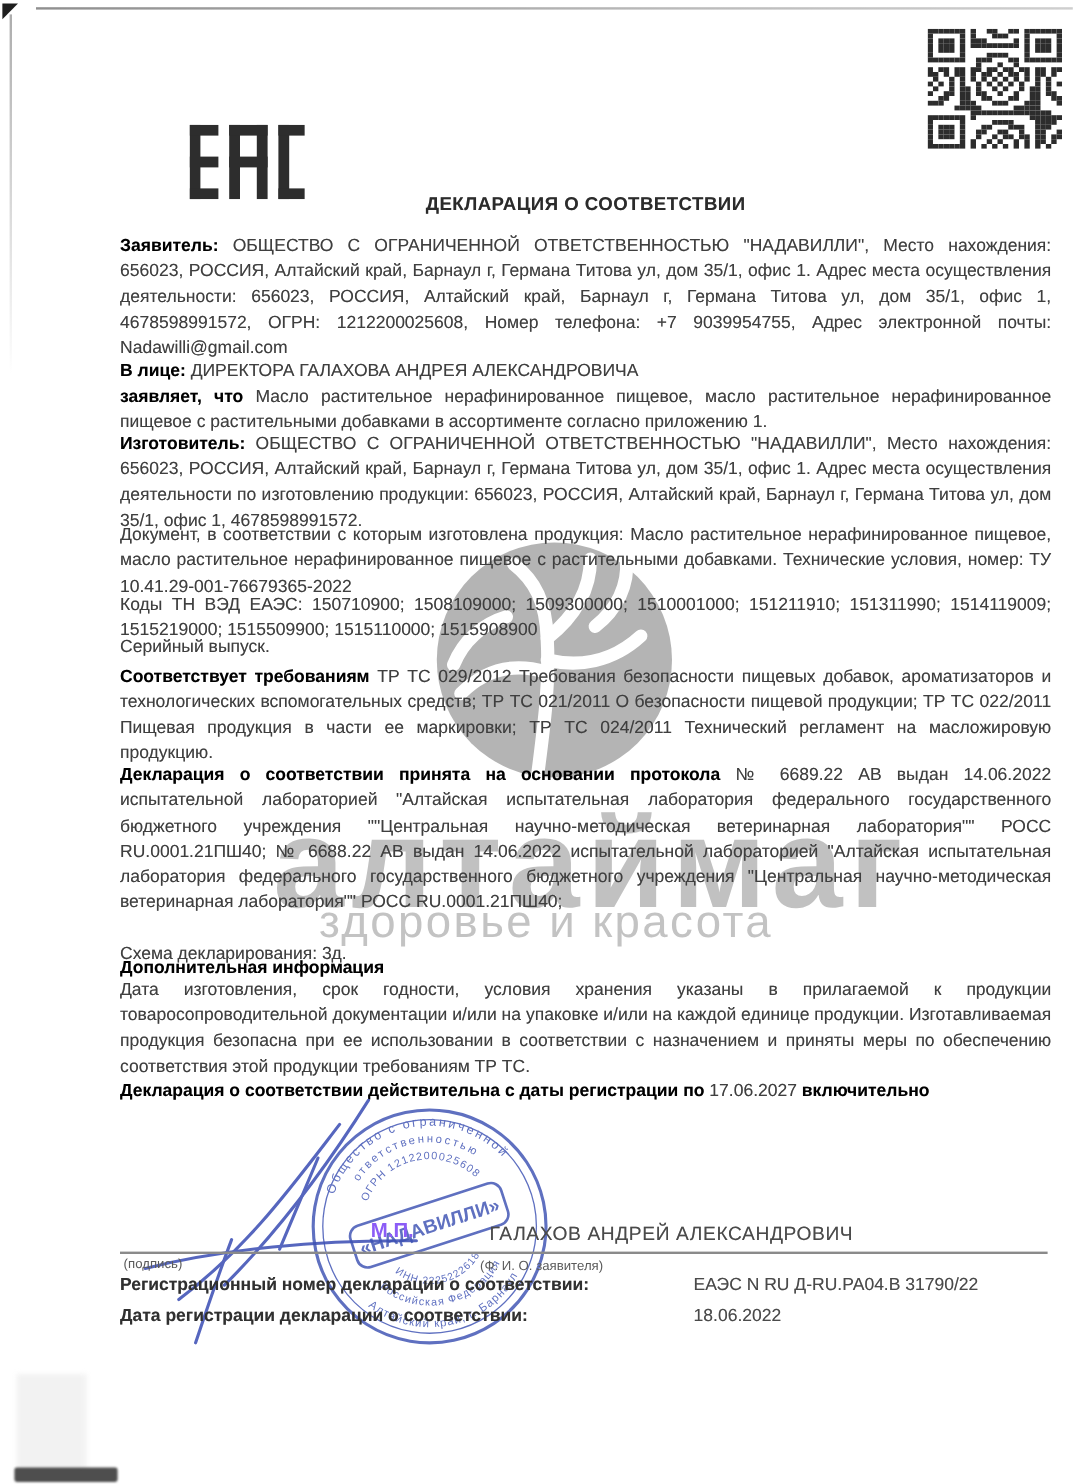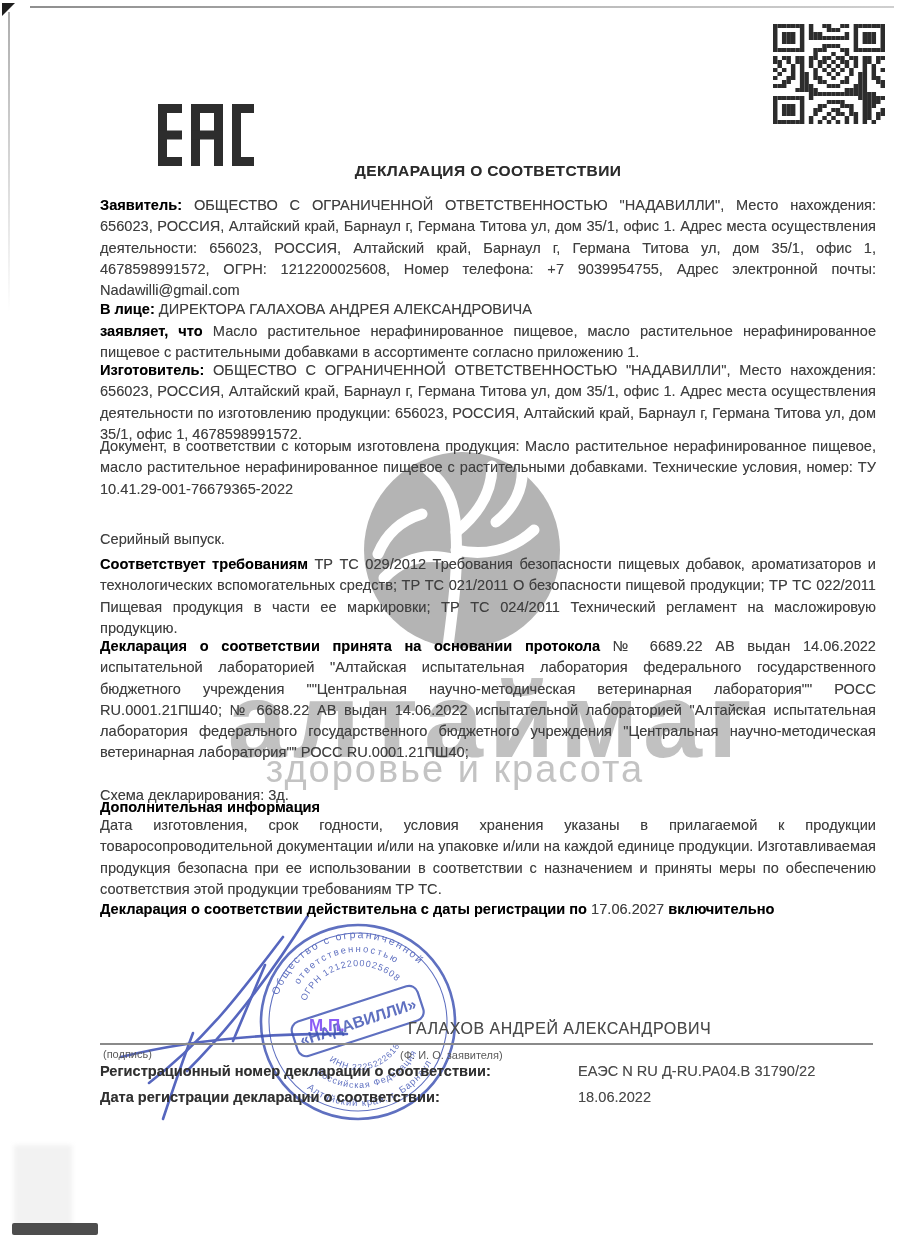--- a/index.html
+++ b/index.html
@@ -402,20 +402,21 @@
   <p class="abs t" style="top:195px;"><b>Заявитель:</b> <span>ОБЩЕСТВО С ОГРАНИЧЕННОЙ ОТВЕТСТВЕННОСТЬЮ "НАДАВИЛЛИ", Место нахождения: 656023, РОССИЯ, Алтайский край, Барнаул г, Германа Титова ул, дом 35/1, офис 1. Адрес места осуществления деятельности: 656023, РОССИЯ, Алтайский край, Барнаул г, Германа Титова ул, дом 35/1, офис 1, 4678598991572, ОГРН: 1212200025608, Номер телефона: +7 9039954755, Адрес электронной почты: Nadawilli@gmail.com</span></p>
 
   <p class="abs t" style="top:299px;"><b>В лице:</b> <span>ДИРЕКТОРА ГАЛАХОВА  АНДРЕЯ АЛЕКСАНДРОВИЧА</span></p>
 
   <p class="abs t" style="top:321px;"><b>заявляет, что</b> <span>Масло растительное нерафинированное пищевое, масло растительное нерафинированное пищевое  с растительными добавками в ассортименте согласно приложению 1.</span></p>
 
   <p class="abs t" style="top:360px;"><b>Изготовитель:</b> <span>ОБЩЕСТВО С ОГРАНИЧЕННОЙ ОТВЕТСТВЕННОСТЬЮ "НАДАВИЛЛИ", Место нахождения: 656023, РОССИЯ, Алтайский край, Барнаул г, Германа Титова ул, дом 35/1, офис 1. Адрес места осуществления деятельности по изготовлению продукции: 656023, РОССИЯ, Алтайский край, Барнаул г, Германа Титова ул, дом 35/1, офис 1, 4678598991572.</span></p>
 
   <p class="abs t" style="top:436px;">Документ, в соответствии с которым изготовлена продукция: Масло растительное нерафинированное пищевое, масло растительное нерафинированное пищевое с растительными добавками. Технические условия, номер: ТУ 10.41.29-001-76679365-2022</p>
 
+  <p class="abs t" style="top:494px;">Коды ТН ВЭД ЕАЭС: 150710900; 1508109000; 1509300000; 1510001000; 151211910; 151311990; 1514119009; 1515219000; 1515509900; 1515110000; 1515908900</p>
 
   <p class="abs t" style="top:529px;">Серийный выпуск.</p>
 
   <p class="abs t" style="top:554px;"><b>Соответствует требованиям</b> <span>ТР ТС 029/2012 Требования безопасности пищевых добавок, ароматизаторов и технологических вспомогательных средств; ТР ТС 021/2011 О безопасности пищевой продукции; ТР ТС 022/2011 Пищевая продукция в части ее маркировки; ТР ТС 024/2011 Технический регламент на масложировую продукцию.</span></p>
 
   <p class="abs t" style="top:636px;"><b>Декларация о соответствии принята на основании протокола</b> <span>№ 6689.22 АВ выдан 14.06.2022 испытательной лабораторией "Алтайская испытательная лаборатория федерального государственного бюджетного учреждения ""Центральная научно-методическая ветеринарная лаборатория"" РОСС RU.0001.21ПШ40; № 6688.22 АВ выдан 14.06.2022 испытательной лабораторией "Алтайская испытательная лаборатория федерального государственного бюджетного учреждения "Центральная научно-методическая ветеринарная лаборатория"" РОСС RU.0001.21ПШ40;</span></p>
 
   <p class="abs t" style="top:785px;">Схема декларирования: 3д.</p>
 
   <p class="abs t" style="top:797px;"><b>Дополнительная информация</b></p>

